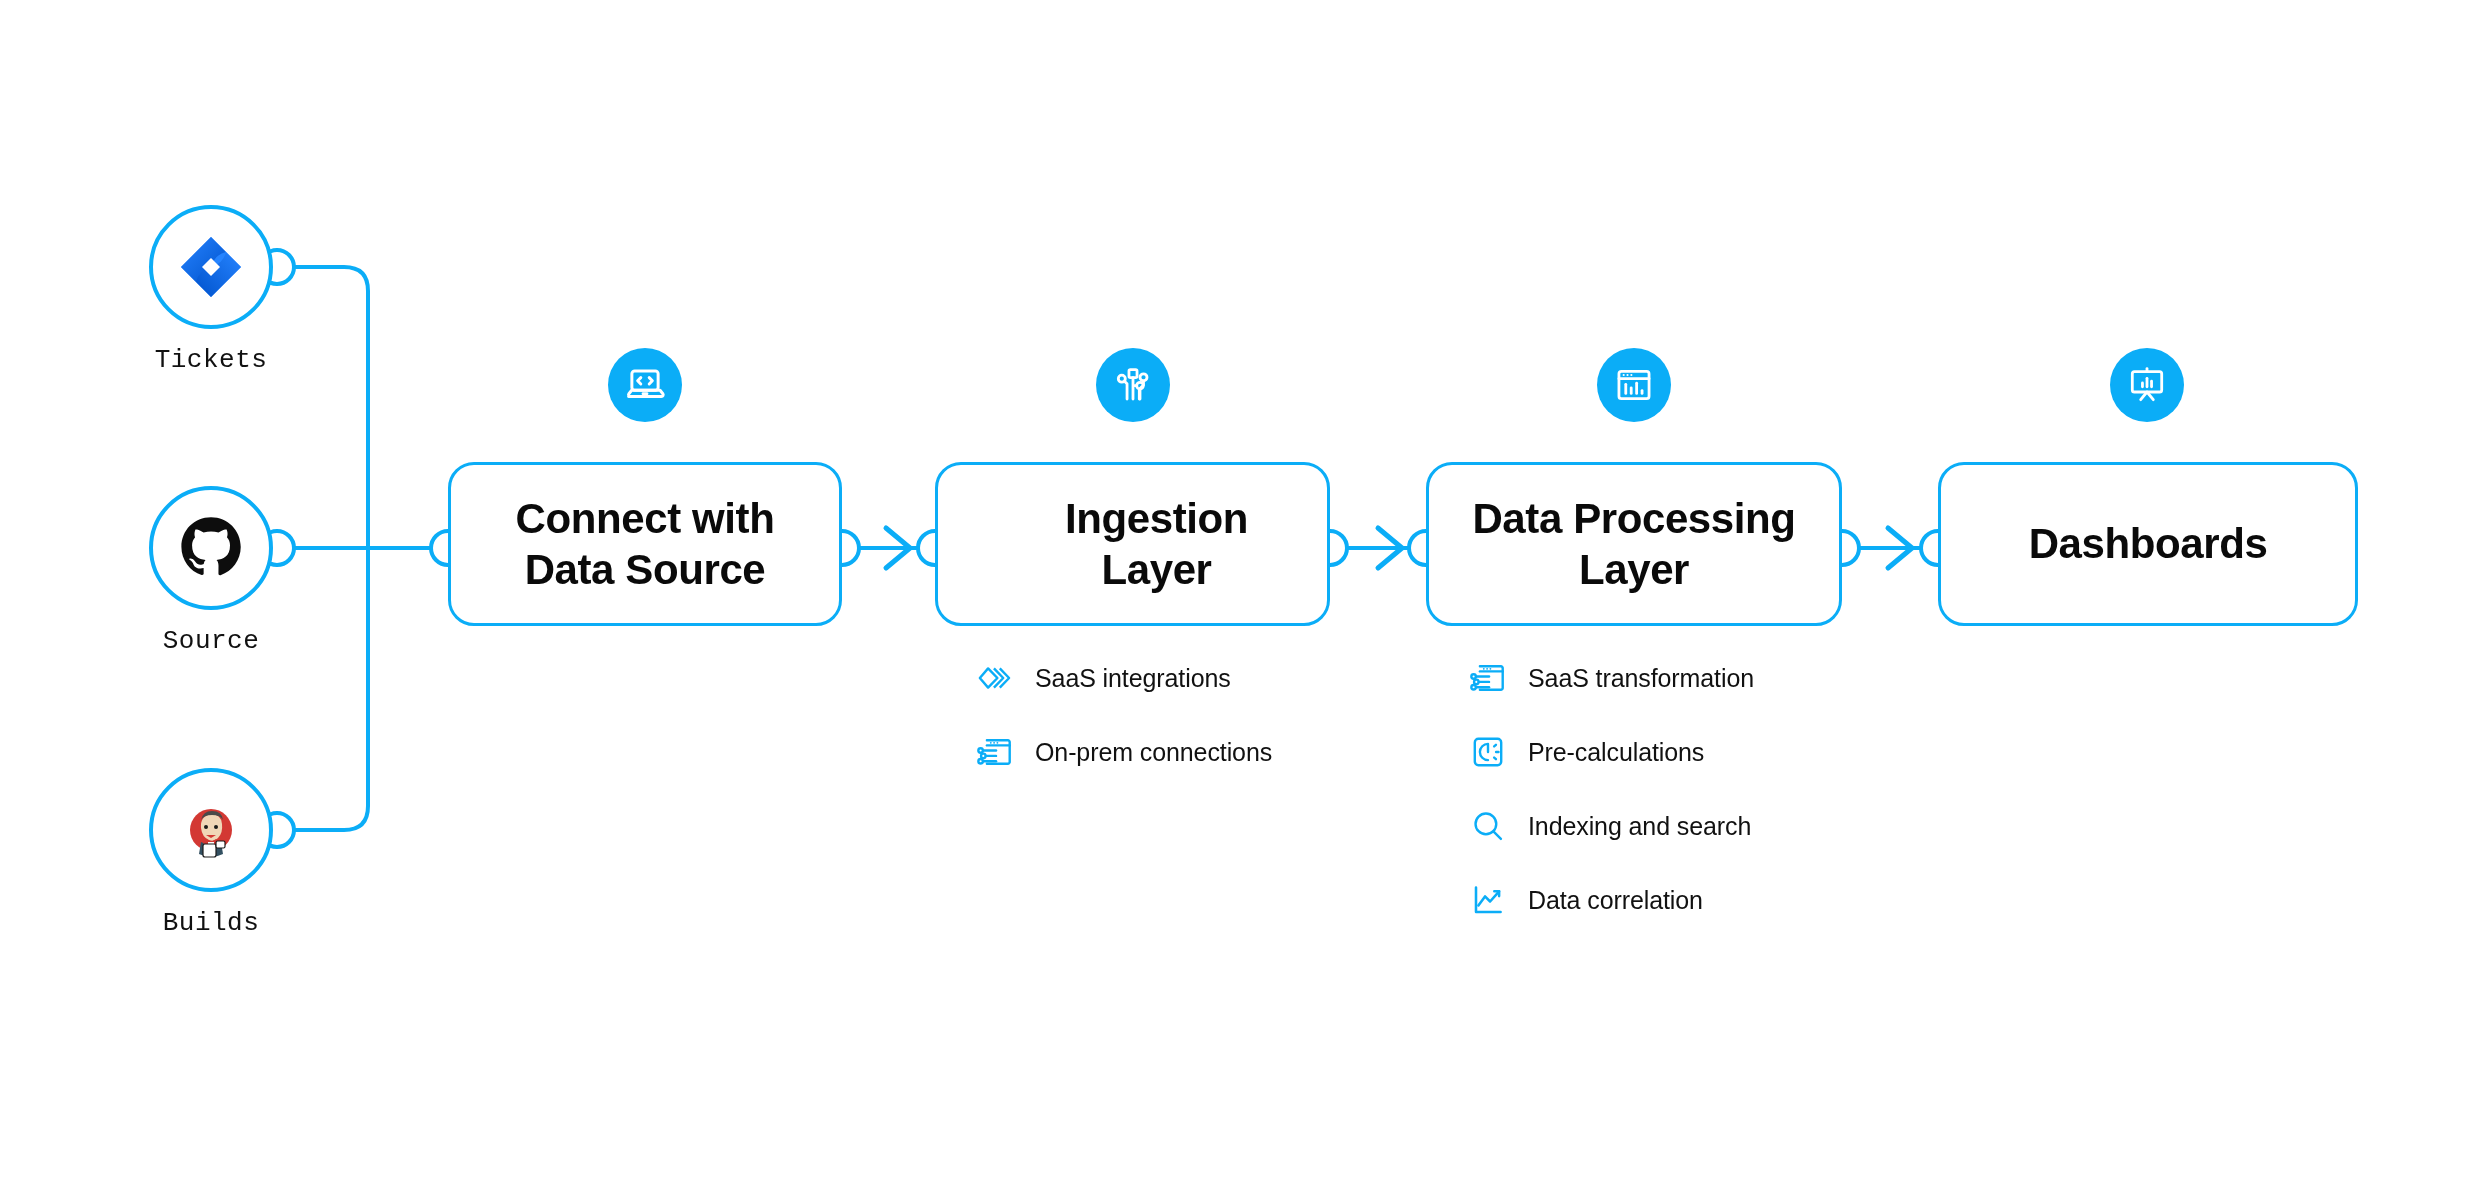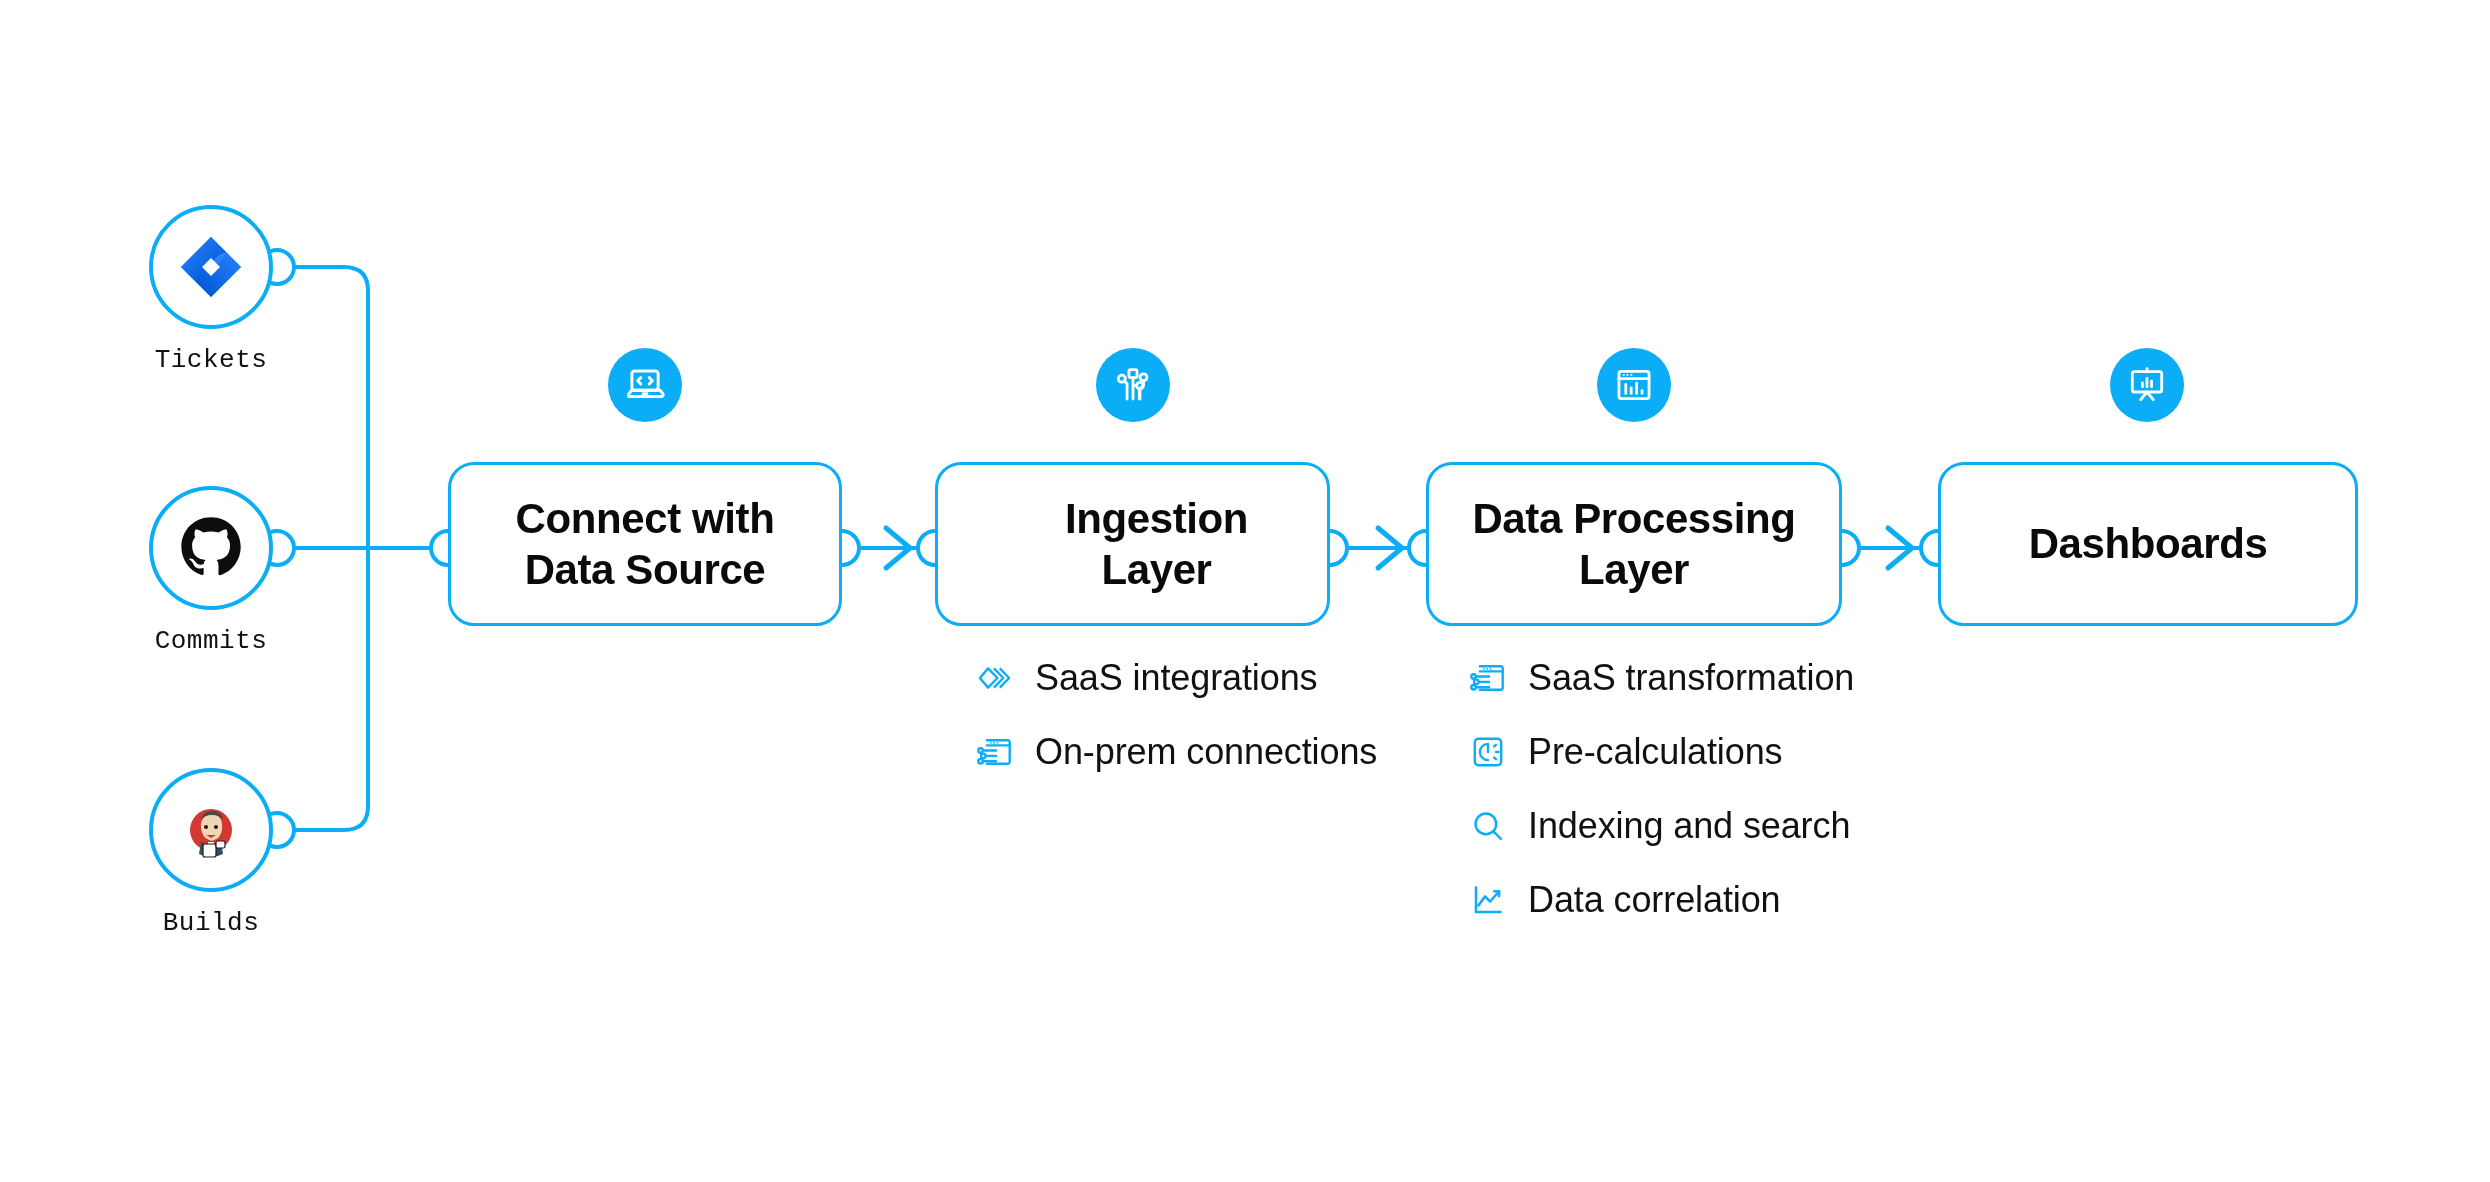--- a/index.html
+++ b/index.html
@@ -42,21 +42,21 @@
   }
   .topicon{
     position:absolute;width:74px;height:74px;border-radius:50%;
     background:#0BADF7;display:flex;align-items:center;justify-content:center;
   }
 
   
   .featlist{position:absolute;}
   .featrow{display:flex;align-items:center;height:46px;margin-bottom:28px;}
   .featrow .ficon{width:40px;height:40px;flex:0 0 40px;display:flex;align-items:center;justify-content:center;margin-right:20px;}
-  .featrow .flabel{font-size:36px;color:#111;white-space:nowrap;letter-spacing:-0.1px;}
+  .featrow .flabel{font-size:25px;color:#111;white-space:nowrap;letter-spacing:-0.1px;}
 
   
 </style>
 </head>
 <body>
 
 <div id="stage">
 
   <svg id="wires" viewBox="0 0 2490 1182">
     <g fill="none" stroke="#0BADF7" stroke-width="4" stroke-linecap="round" stroke-linejoin="round">
@@ -119,21 +119,21 @@
     <div class="slabel">Tickets</div>
   </div>
 
   <div class="source" style="left:149px;top:486px;">
     <div class="ring"></div>
     <div class="glyph">
       <svg width="64" height="64" viewBox="0 0 24 24" fill="#0d0d0d">
         <path d="M12 .5C5.73.5.9 5.33.9 11.6c0 4.9 3.18 9.06 7.59 10.53.56.1.76-.24.76-.54 0-.26-.01-1.13-.02-2.05-3.09.67-3.74-1.3-3.74-1.3-.5-1.29-1.23-1.63-1.23-1.63-1.01-.69.08-.68.08-.68 1.11.08 1.7 1.14 1.7 1.14.99 1.7 2.6 1.21 3.23.93.1-.72.39-1.21.7-1.49-2.47-.28-5.07-1.24-5.07-5.51 0-1.22.44-2.21 1.15-2.99-.12-.28-.5-1.41.11-2.94 0 0 .94-.3 3.07 1.14.89-.25 1.84-.37 2.79-.37s1.9.12 2.79.37c2.13-1.44 3.06-1.14 3.06-1.14.61 1.53.23 2.66.11 2.94.72.78 1.15 1.77 1.15 2.99 0 4.28-2.6 5.22-5.08 5.5.4.35.76 1.03.76 2.08 0 1.5-.01 2.71-.01 3.08 0 .3.2.65.77.54 4.4-1.47 7.58-5.63 7.58-10.53C23.1 5.33 18.27.5 12 .5z"></path>
       </svg>
     </div>
-    <div class="slabel">Commits</div>
+    <div class="slabel">Source</div>
   </div>
 
   <div class="source" style="left:149px;top:768px;">
     <div class="ring"></div>
     <div class="glyph">
       <svg width="64" height="64" viewBox="0 0 64 64">
         <circle cx="32" cy="32" r="21" fill="#D33833"></circle>
         <path d="M22 44 q10 6 20 0 l2 12 q-12 6 -24 0 z" fill="#335061"></path>
         <path d="M32 16 q10 0 11 10 q1 9 -4 14 q-4 4 -9 2 q-7 -3 -8 -12 q-1 -12 10 -14 z" fill="#F0D6B7"></path>
         <path d="M22 22 q2 -9 11 -9 q10 0 11 9 q-3 -5 -11 -5 q-8 0 -11 5 z" fill="#4A4A4A"></path>

